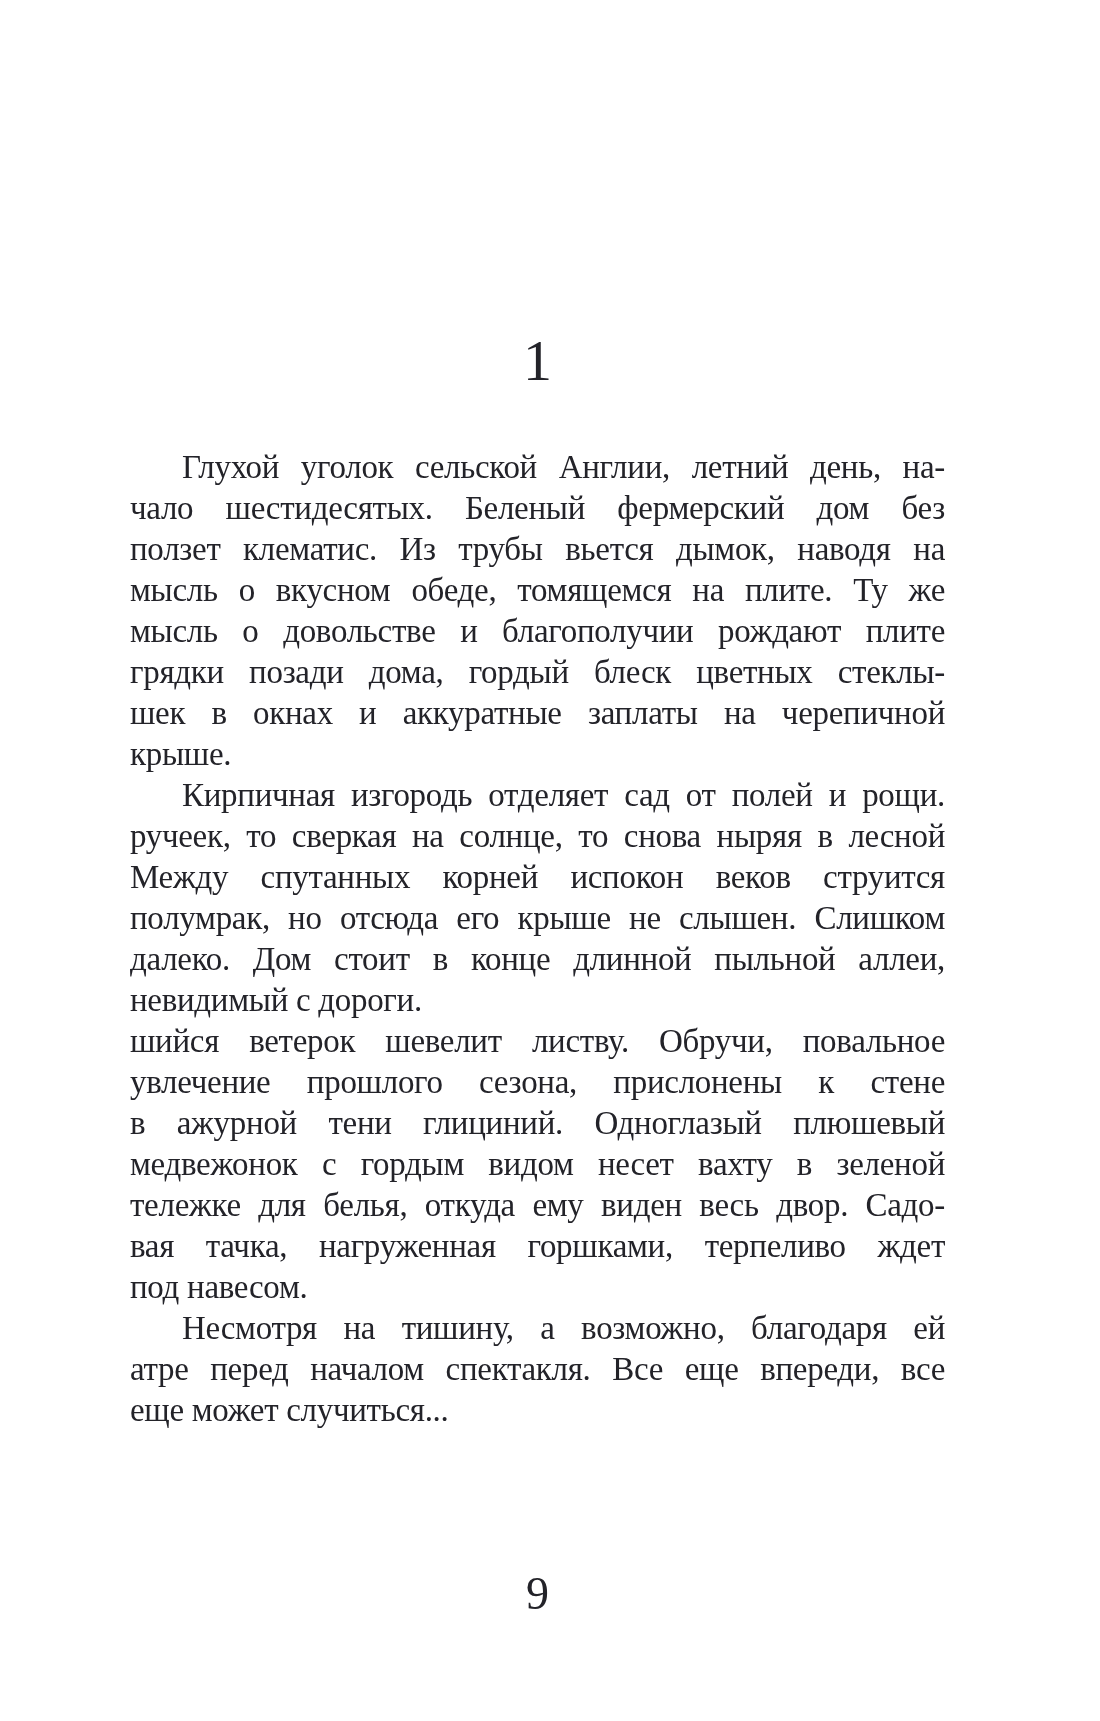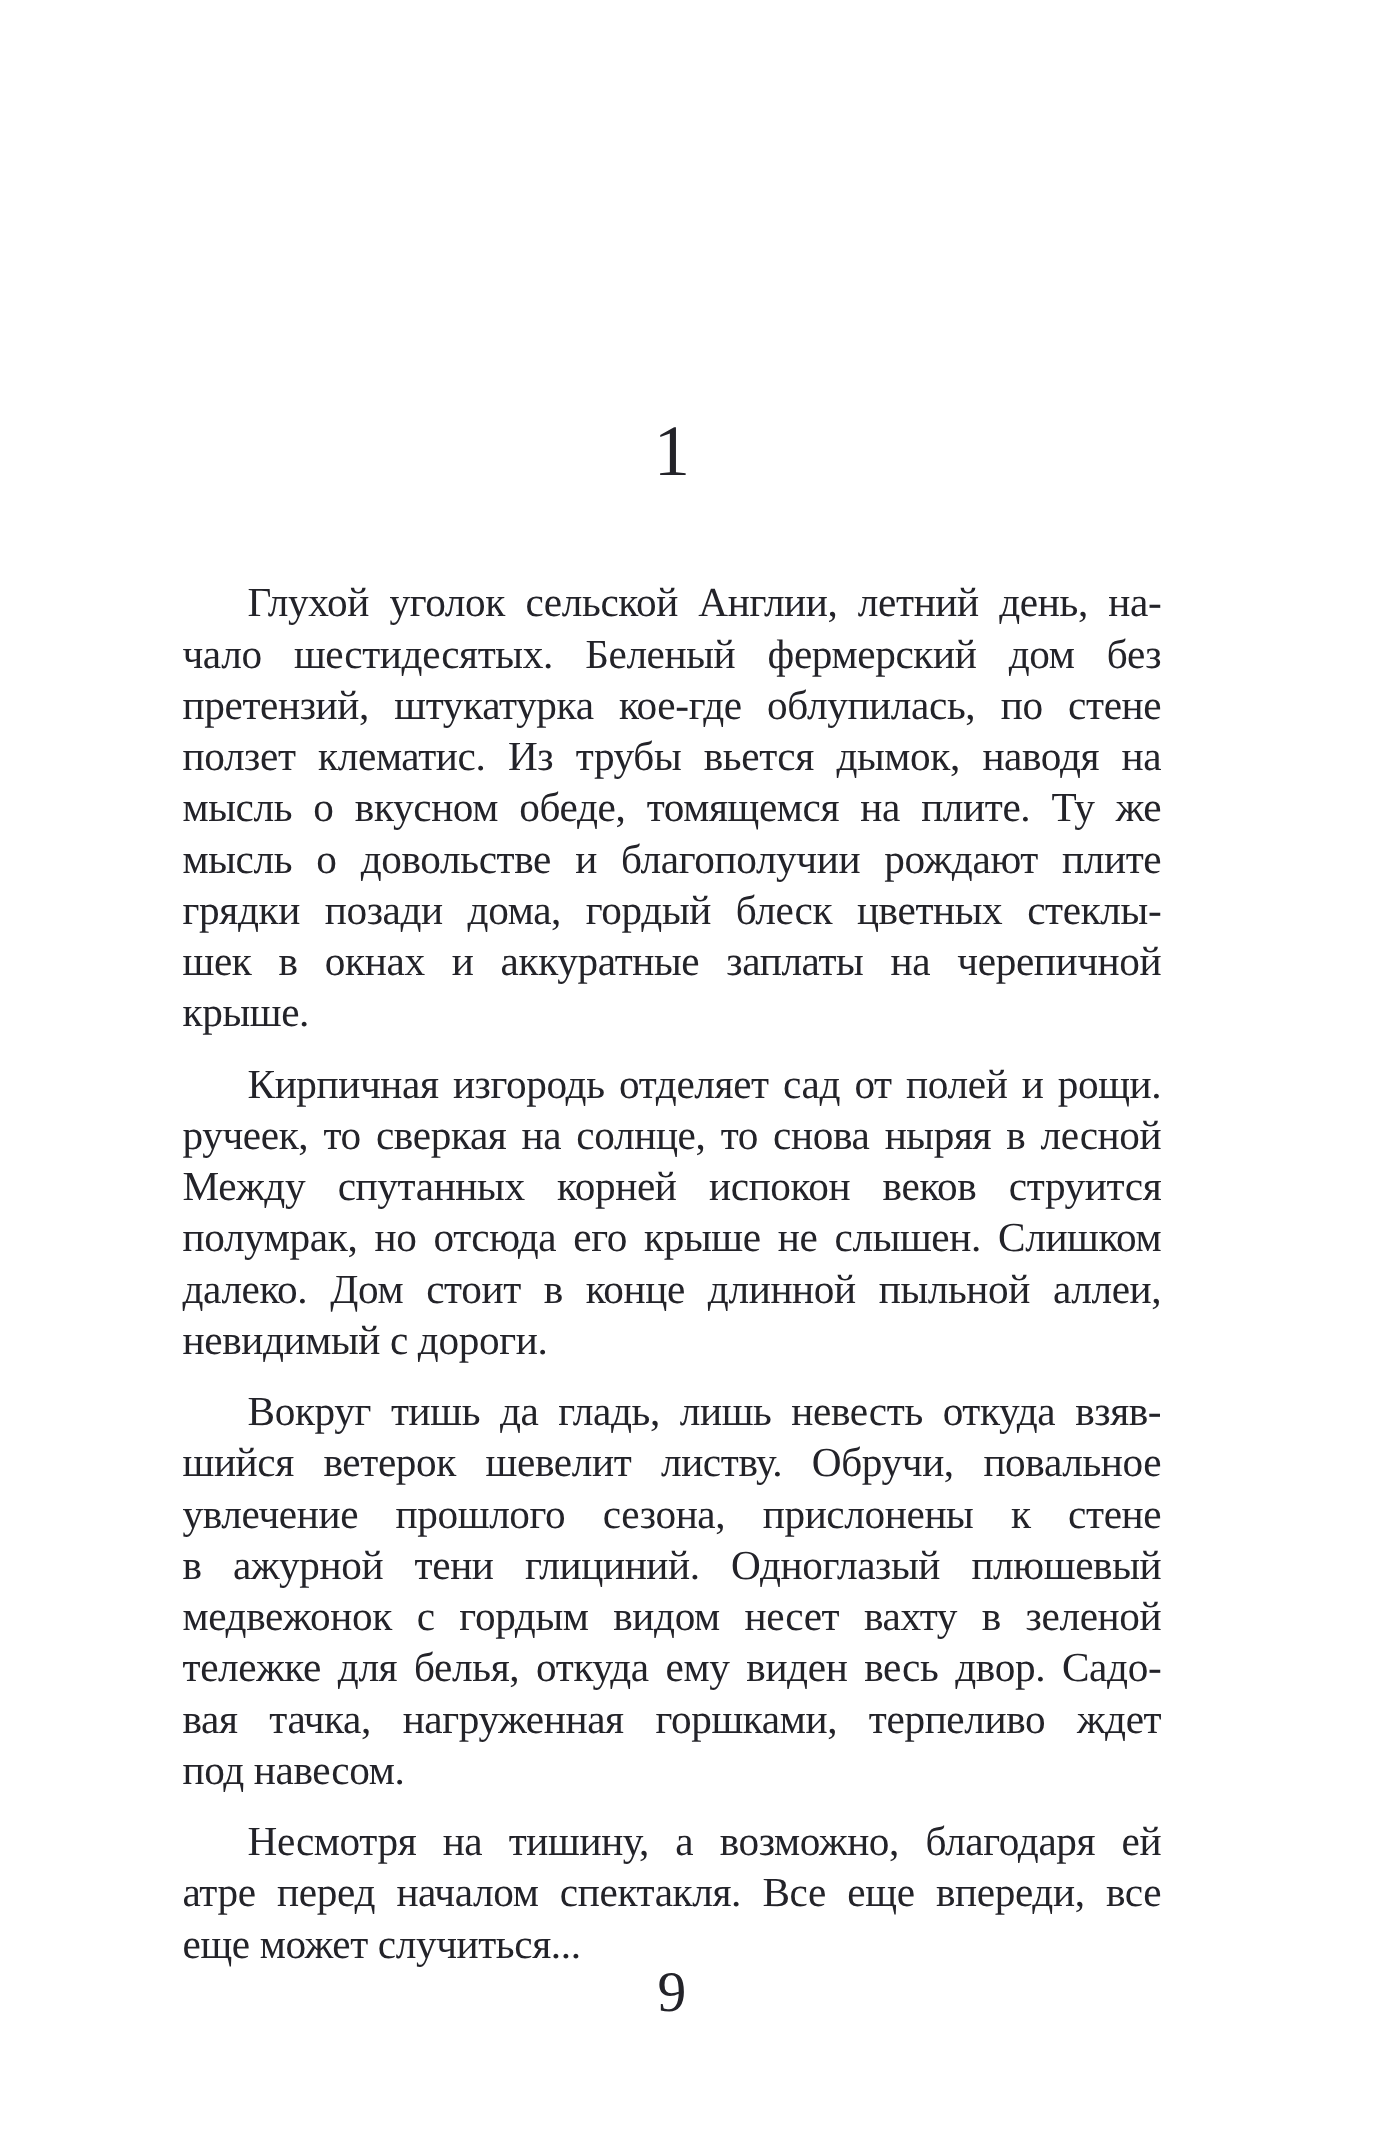--- a/index.html
+++ b/index.html
@@ -28,21 +28,21 @@
   }
   .text-block {
     position: absolute;
     top: 447px;
     left: 130px;
     width: 815px;
     font-size: 33px;
     letter-spacing: -0.3px;
   }
   .paragraph {
-    margin: 16px;
+    margin: 0;
     padding: 0;
   }
   .line {
     height: 41px;
     line-height: 41px;
     text-align: justify;
     text-align-last: justify;
     white-space: normal;
   }
   .line.first {
@@ -65,38 +65,36 @@
 </head>
 <body>
 
 <div class="page">
   <div class="chapter-number">1</div>
 
   <div class="text-block">
       <div class="paragraph">
         <div class="line first">Глухой уголок сельской Англии, летний день, на-</div>
         <div class="line">чало шестидесятых. Беленый фермерский дом без</div>
-        <div class="line">претензий, штукатурка кое-где облупилась, по стене</div>
         <div class="line">ползет клематис. Из трубы вьется дымок, наводя на</div>
         <div class="line">мысль о вкусном обеде, томящемся на плите. Ту же</div>
         <div class="line">мысль о довольстве и благополучии рождают плите</div>
         <div class="line">грядки позади дома, гордый блеск цветных стеклы-</div>
         <div class="line">шек в окнах и аккуратные заплаты на черепичной</div>
         <div class="line last">крыше.</div>
       </div>
       <div class="paragraph">
         <div class="line first">Кирпичная изгородь отделяет сад от полей и рощи.</div>
         <div class="line">ручеек, то сверкая на солнце, то снова ныряя в лесной</div>
         <div class="line">Между спутанных корней испокон веков струится</div>
         <div class="line">полумрак, но отсюда его крыше не слышен. Слишком</div>
         <div class="line">далеко. Дом стоит в конце длинной пыльной аллеи,</div>
         <div class="line last">невидимый с дороги.</div>
       </div>
       <div class="paragraph">
-        <div class="line first">Вокруг тишь да гладь, лишь невесть откуда взяв-</div>
         <div class="line">шийся ветерок шевелит листву. Обручи, повальное</div>
         <div class="line">увлечение прошлого сезона, прислонены к стене</div>
         <div class="line">в ажурной тени глициний. Одноглазый плюшевый</div>
         <div class="line">медвежонок с гордым видом несет вахту в зеленой</div>
         <div class="line">тележке для белья, откуда ему виден весь двор. Садо-</div>
         <div class="line">вая тачка, нагруженная горшками, терпеливо ждет</div>
         <div class="line last">под навесом.</div>
       </div>
       <div class="paragraph">
         <div class="line first">Несмотря на тишину, а возможно, благодаря ей</div>

